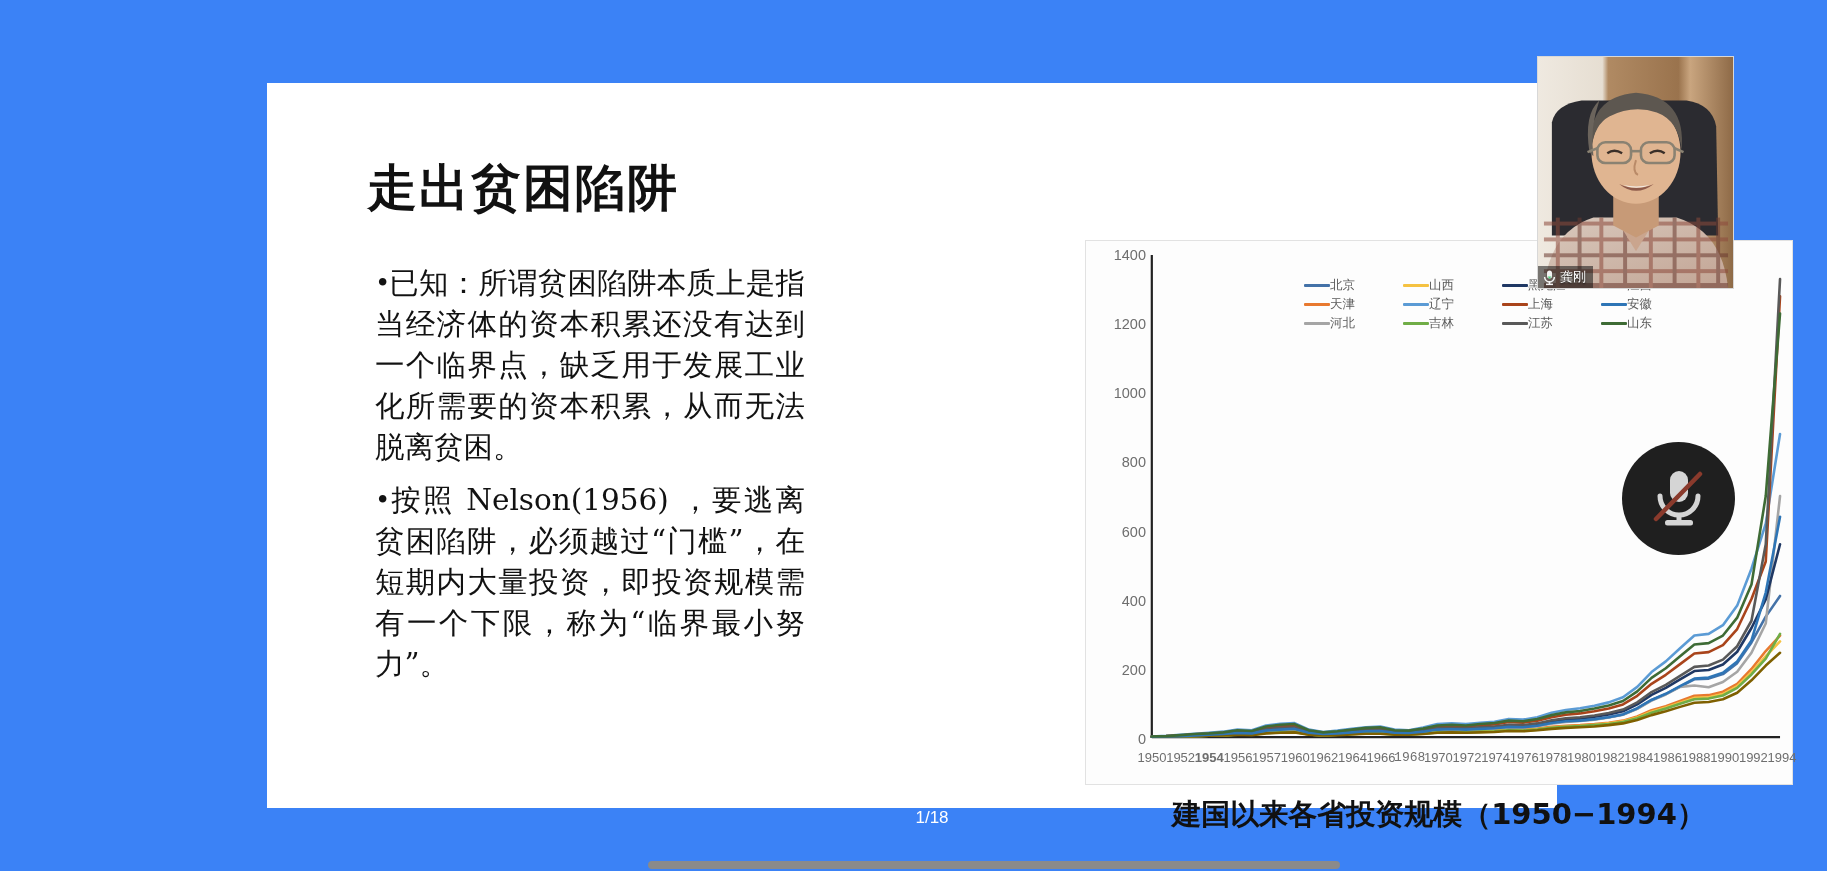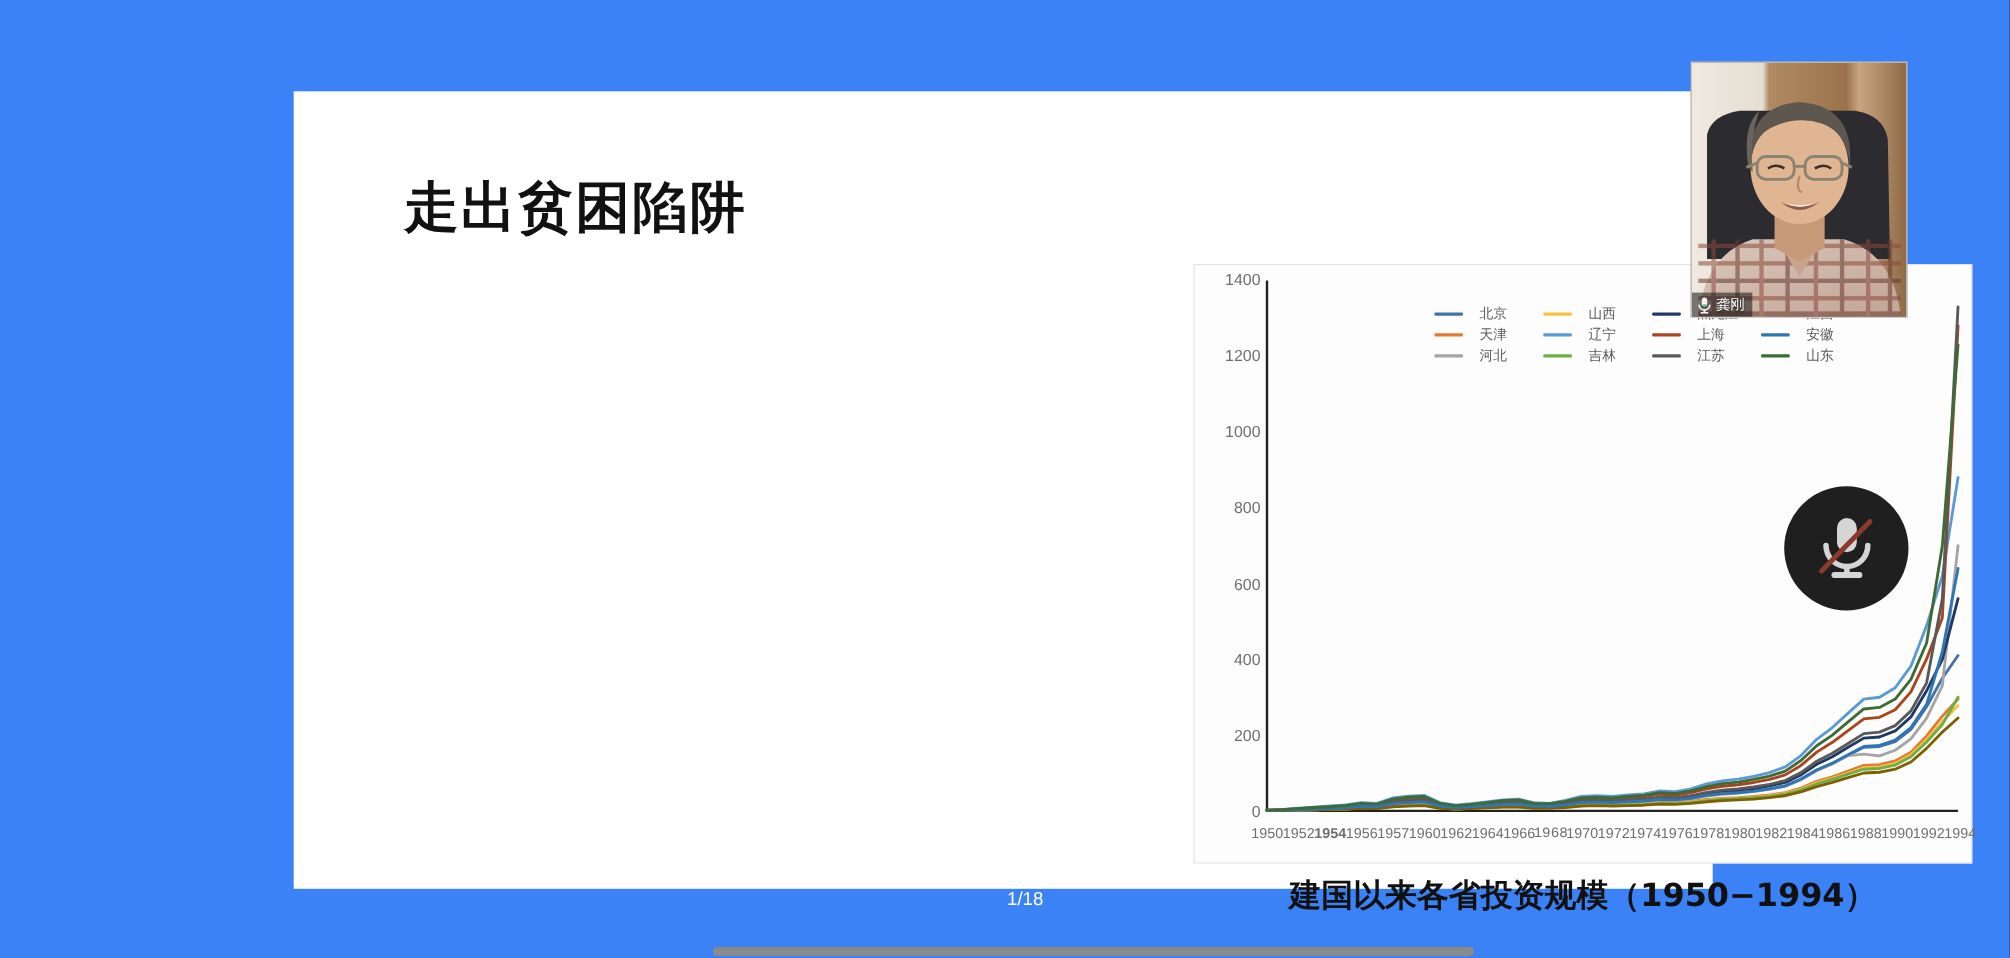--- a/index.html
+++ b/index.html
@@ -123,21 +123,21 @@
     width: 396px;
     display: grid;
     grid-template-columns: repeat(4, 1fr);
     grid-auto-rows: 17px;
     column-gap: 0px;
     row-gap: 2px;
   }
   .legend-item {
     display: flex;
     align-items: center;
-    gap: 15px;
+    gap: 0;
   }
   .legend-swatch {
     width: 26px; height: 3.5px;
     border-radius: 1px;
     flex: 0 0 auto;
   }
   .legend-label {
     font-family: "DejaVu Sans", sans-serif;
     font-size: 12.5px;
     color: #5a5a5a;
@@ -215,20 +215,28 @@
 </style>
 </head>
 <body>
 
 <div id="root">
 
   <div id="slide">
 
     <div id="slide-title">走出贫困陷阱</div>
 
+    <div id="slide-body">
+      <div class="bullet">
+        <span class="dot">•</span><span class="btext">已知：所谓贫困陷阱本质上是指当经济体的资本积累还没有达到一个临界点，缺乏用于发展工业化所需要的资本积累，从而无法脱离贫困。</span>
+      </div>
+      <div class="bullet">
+        <span class="dot">•</span><span class="btext">按照 Nelson(1956) ，要逃离贫困陷阱，必须越过“门槛”，在短期内大量投资，即投资规模需有一个下限，称为“临界最小努力”。</span>
+      </div>
+    </div>
 
     <div id="chart-card">
       <div id="chart-plot-wrap">
         <svg id="plot-svg" viewBox="0 0 708 545" preserveAspectRatio="none">
             <line x1="66" y1="14" x2="66" y2="498" stroke="#222" stroke-width="2.2"></line>
             <line x1="66" y1="498" x2="696" y2="498" stroke="#222" stroke-width="2.2"></line>
             <polyline points="66.00,497.65 80.32,497.31 94.64,496.62 108.95,495.93 123.27,495.58 137.59,494.89 151.91,493.51 166.23,494.20 180.55,491.09 194.86,490.05 209.18,489.70 223.50,493.51 237.82,494.89 252.14,494.20 266.45,493.16 280.77,492.12 295.09,491.78 309.41,493.51 323.73,493.85 338.05,492.12 352.36,490.05 366.68,489.70 381.00,490.05 395.32,489.36 409.64,489.01 423.95,487.28 438.27,487.63 452.59,486.25 466.91,483.48 481.23,482.10 495.55,481.06 509.86,480.02 524.18,477.95 538.50,475.18 552.82,469.31 567.14,460.66 581.45,454.79 595.77,447.18 610.09,439.92 624.41,439.23 638.73,434.73 653.05,423.67 667.36,402.93 681.68,377.00 696.00,356.26" fill="none" stroke="#4472a8" stroke-width="2.6" stroke-linejoin="round" stroke-linecap="round"></polyline>
             <polyline points="66.00,497.65 80.32,497.31 94.64,496.96 108.95,496.62 123.27,496.27 137.59,495.93 151.91,494.89 166.23,495.23 180.55,492.81 194.86,492.12 209.18,491.78 223.50,494.89 237.82,495.93 252.14,495.23 266.45,494.54 280.77,493.85 295.09,493.51 309.41,494.54 323.73,494.89 338.05,493.85 352.36,492.47 366.68,492.12 381.00,492.47 395.32,491.78 409.64,491.43 423.95,490.39 438.27,490.39 452.59,489.36 466.91,487.63 481.23,486.59 495.55,485.90 509.86,484.86 524.18,483.48 538.50,481.41 552.82,477.26 567.14,471.03 581.45,466.89 595.77,461.70 610.09,456.51 624.41,455.82 638.73,452.37 653.05,444.41 667.36,429.55 681.68,411.57 696.00,396.01" fill="none" stroke="#e8792f" stroke-width="2.6" stroke-linejoin="round" stroke-linecap="round"></polyline>
             <polyline points="66.00,497.65 80.32,497.31 94.64,496.96 108.95,496.27 123.27,495.93 137.59,495.23 151.91,494.20 166.23,494.54 180.55,491.78 194.86,490.74 209.18,490.39 223.50,493.85 237.82,495.23 252.14,494.54 266.45,493.51 280.77,492.47 295.09,492.12 309.41,493.85 323.73,494.20 338.05,492.81 352.36,490.74 366.68,490.39 381.00,490.74 395.32,490.05 409.64,489.36 423.95,487.97 438.27,488.32 452.59,486.94 466.91,484.52 481.23,482.79 495.55,481.75 509.86,480.37 524.18,478.29 538.50,475.53 552.82,469.65 567.14,461.35 581.45,455.13 595.77,447.53 610.09,446.14 624.41,447.87 638.73,442.69 653.05,432.31 667.36,413.30 681.68,383.91 696.00,256.00" fill="none" stroke="#a5a5a5" stroke-width="2.6" stroke-linejoin="round" stroke-linecap="round"></polyline>
             <polyline points="66.00,497.65 80.32,497.65 94.64,497.31 108.95,496.96 123.27,496.62 137.59,496.27 151.91,495.23 166.23,495.58 180.55,493.51 194.86,492.81 209.18,492.47 223.50,495.23 237.82,496.27 252.14,495.58 266.45,494.89 280.77,494.20 295.09,493.85 309.41,494.89 323.73,495.23 338.05,494.20 352.36,492.81 366.68,492.47 381.00,492.81 395.32,492.12 409.64,491.78 423.95,490.74 438.27,491.09 452.59,490.05 466.91,488.32 481.23,487.28 495.55,486.59 509.86,485.55 524.18,484.17 538.50,482.10 552.82,478.29 567.14,472.42 581.45,468.27 595.77,463.43 610.09,458.59 624.41,457.90 638.73,454.79 653.05,446.83 667.36,433.01 681.68,416.76 696.00,401.89" fill="none" stroke="#f5c242" stroke-width="2.6" stroke-linejoin="round" stroke-linecap="round"></polyline>

